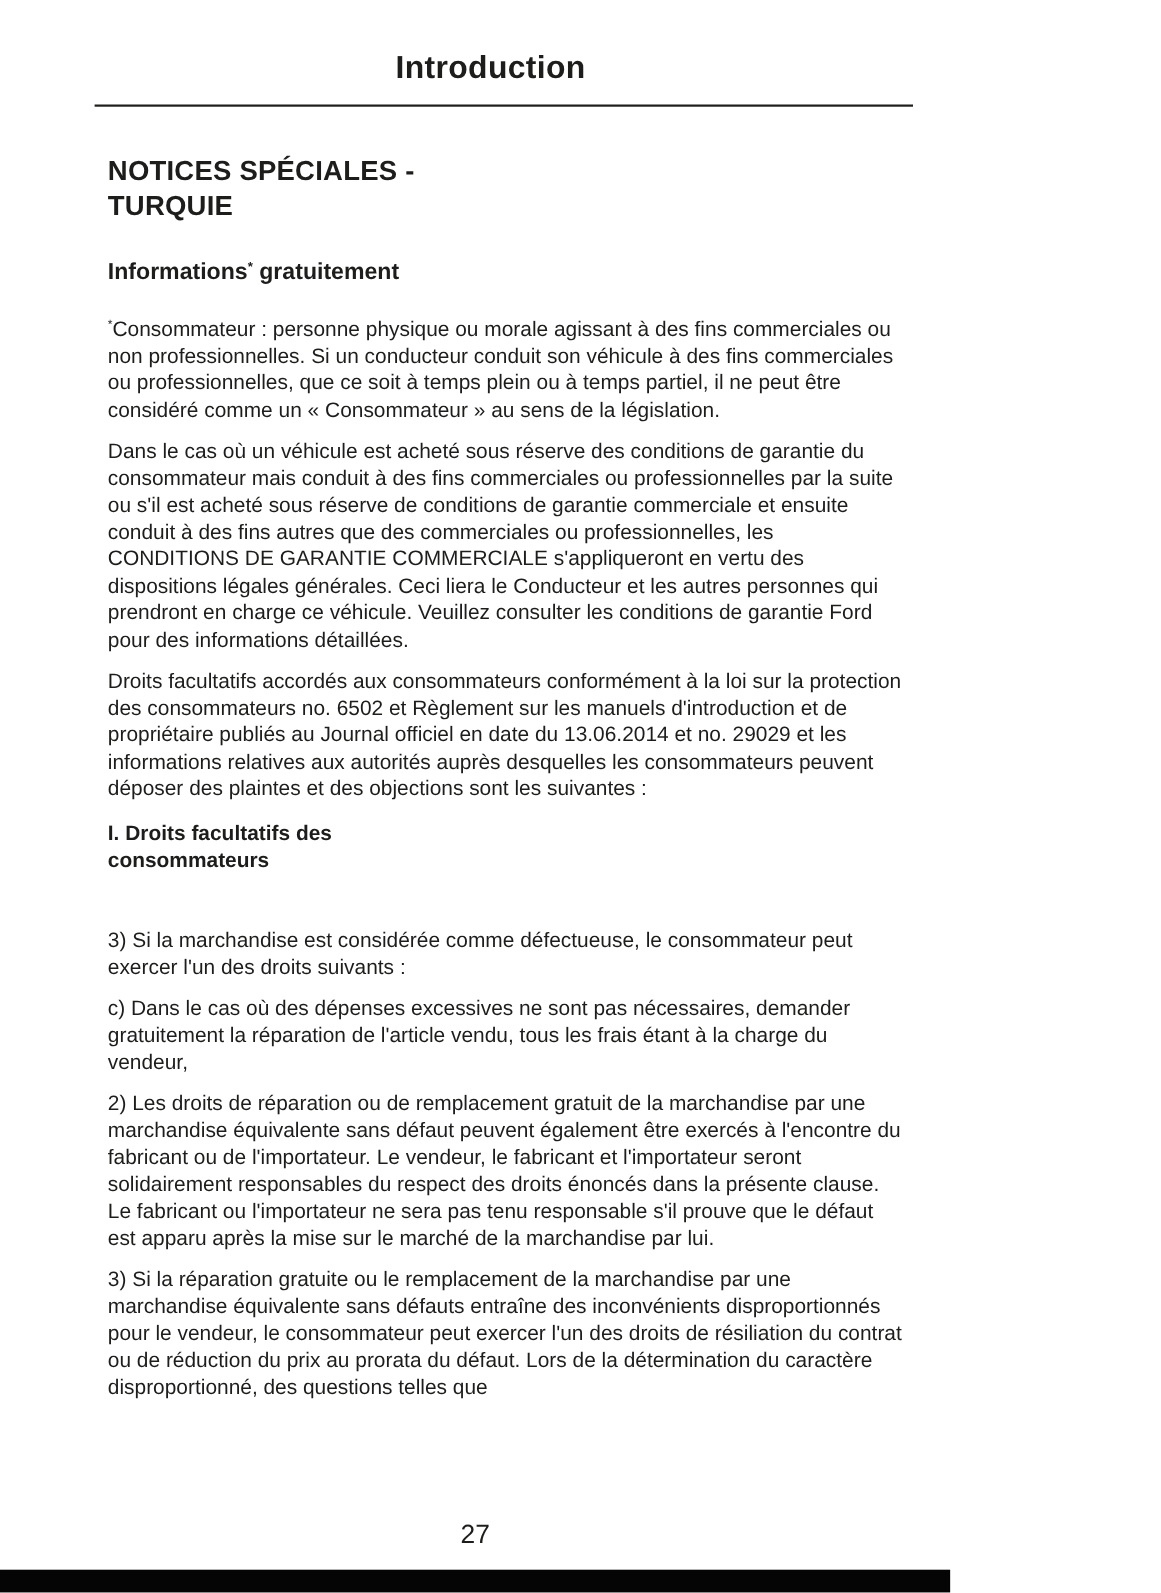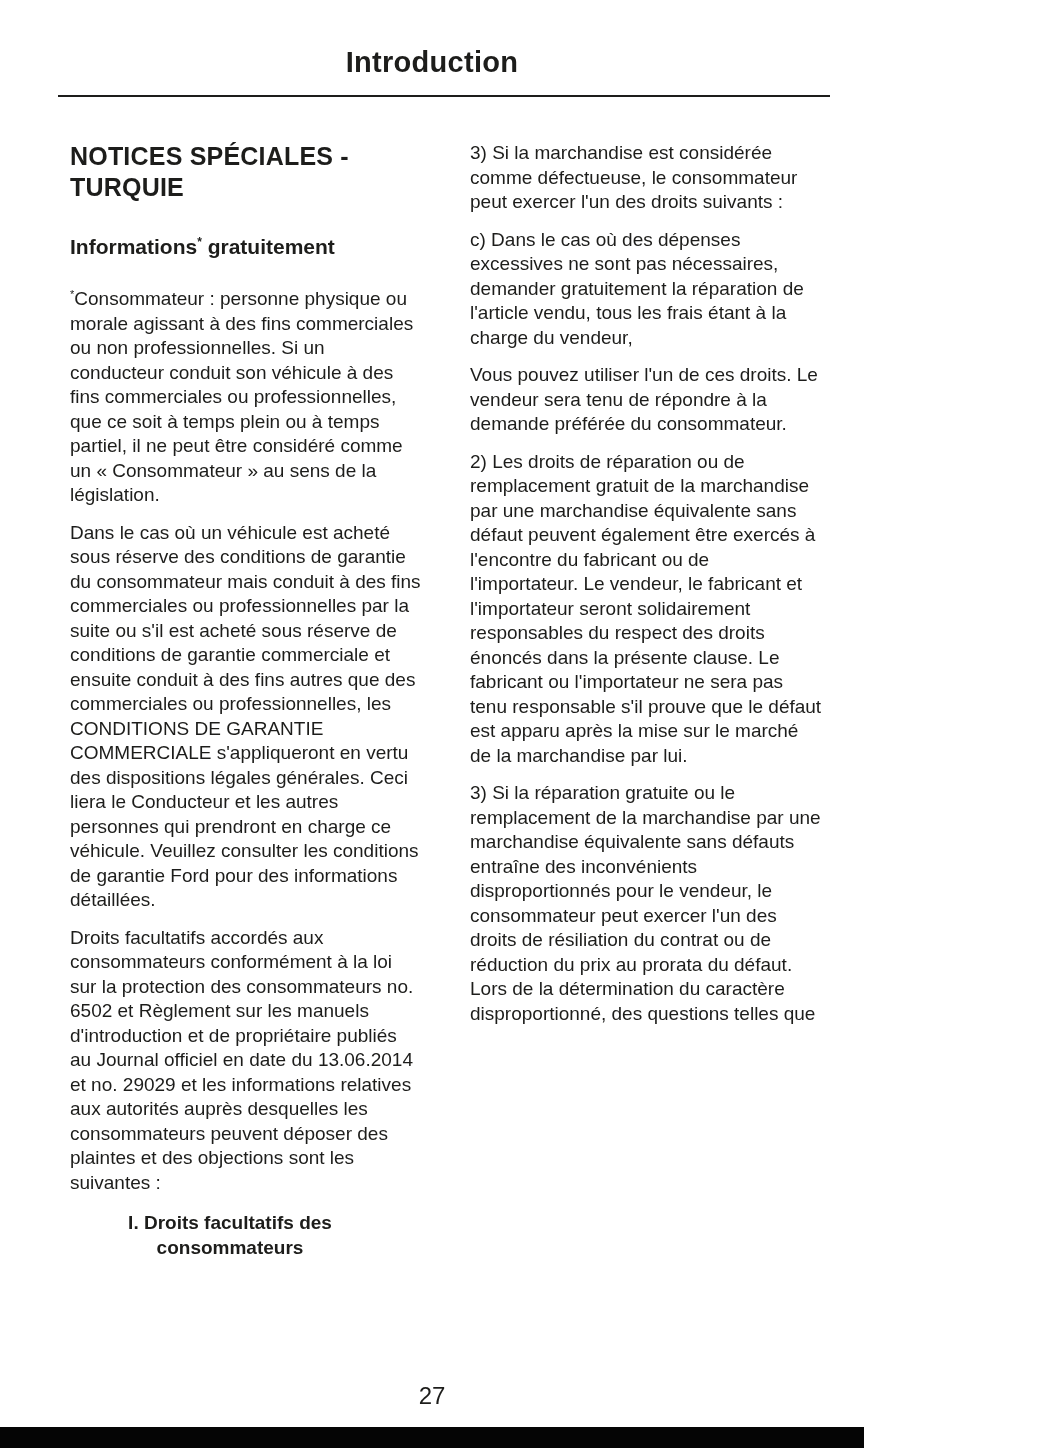--- a/index.html
+++ b/index.html
@@ -9,20 +9,21 @@
   }
   .page {
     position: relative;
     width: 864px;
     height: 1448px;
     background: #ffffff;
     color: #1d1d1b;
     font-family: "Liberation Sans", sans-serif;
     overflow: hidden;
     box-sizing: border-box;
+    padding-left: 28px;
   }
   .header {
     padding-top: 46px;
   }
   .page-title {
     margin: 0;
     text-align: center;
     font-size: 29px;
     font-weight: bold;
     letter-spacing: 0.3px;
@@ -31,20 +32,21 @@
   .header-rule {
     height: 0;
     border-top: 2px solid #1d1d1b;
     margin: 16px 34px 0 58px;
   }
   .columns {
     display: flex;
     gap: 48px;
     padding: 44px 42px 0 70px;
     box-sizing: border-box;
+    flex-direction: column;
   }
   .col {
     flex: 1 1 0;
     min-width: 0;
   }
   .section-heading {
     margin: 0 0 26px 0;
     font-size: 25px;
     line-height: 31px;
     font-weight: bold;
@@ -67,21 +69,20 @@
   }
   p.body-text sup {
     font-size: 11px;
   }
   .list-heading {
     margin: 16px 0 0 0;
     font-size: 19px;
     line-height: 24.5px;
     font-weight: bold;
     max-width: 320px;
-    text-align: center;
   }
   .footer {
     position: absolute;
     left: 0;
     right: 0;
     bottom: 38px;
     text-align: center;
   }
   .page-number {
     font-size: 24px;
@@ -118,21 +119,20 @@
       <p class="body-text">Dans le cas où un véhicule est acheté sous réserve des conditions de garantie du consommateur mais conduit à des fins commerciales ou professionnelles par la suite ou s'il est acheté sous réserve de conditions de garantie commerciale et ensuite conduit à des fins autres que des commerciales ou professionnelles, les CONDITIONS DE GARANTIE COMMERCIALE s'appliqueront en vertu des dispositions légales générales. Ceci liera le Conducteur et les autres personnes qui prendront en charge ce véhicule. Veuillez consulter les conditions de garantie Ford pour des informations détaillées.</p>
 
       <p class="body-text">Droits facultatifs accordés aux consommateurs conformément à la loi sur la protection des consommateurs no. 6502 et Règlement sur les manuels d'introduction et de propriétaire publiés au Journal officiel en date du 13.06.2014 et no. 29029 et les informations relatives aux autorités auprès desquelles les consommateurs peuvent déposer des plaintes et des objections sont les suivantes :</p>
 
       <h4 class="list-heading">I. Droits facultatifs des consommateurs</h4>
     </div>
 
     <div class="col">
       <p class="body-text">3) Si la marchandise est considérée comme défectueuse, le consommateur peut exercer l'un des droits suivants :</p>
       <p class="body-text">c) Dans le cas où des dépenses excessives ne sont pas nécessaires, demander gratuitement la réparation de l'article vendu, tous les frais étant à la charge du vendeur,</p>
-      <p class="body-text">Vous pouvez utiliser l'un de ces droits. Le vendeur sera tenu de répondre à la demande préférée du consommateur.</p>
       <p class="body-text">2) Les droits de réparation ou de remplacement gratuit de la marchandise par une marchandise équivalente sans défaut peuvent également être exercés à l'encontre du fabricant ou de l'importateur. Le vendeur, le fabricant et l'importateur seront solidairement responsables du respect des droits énoncés dans la présente clause. Le fabricant ou l'importateur ne sera pas tenu responsable s'il prouve que le défaut est apparu après la mise sur le marché de la marchandise par lui.</p>
       <p class="body-text">3) Si la réparation gratuite ou le remplacement de la marchandise par une marchandise équivalente sans défauts entraîne des inconvénients disproportionnés pour le vendeur, le consommateur peut exercer l'un des droits de résiliation du contrat ou de réduction du prix au prorata du défaut. Lors de la détermination du caractère disproportionné, des questions telles que</p>
     </div>
 
   </div>
 
   <div class="footer">
     <span class="page-number">27</span>
   </div>
 

